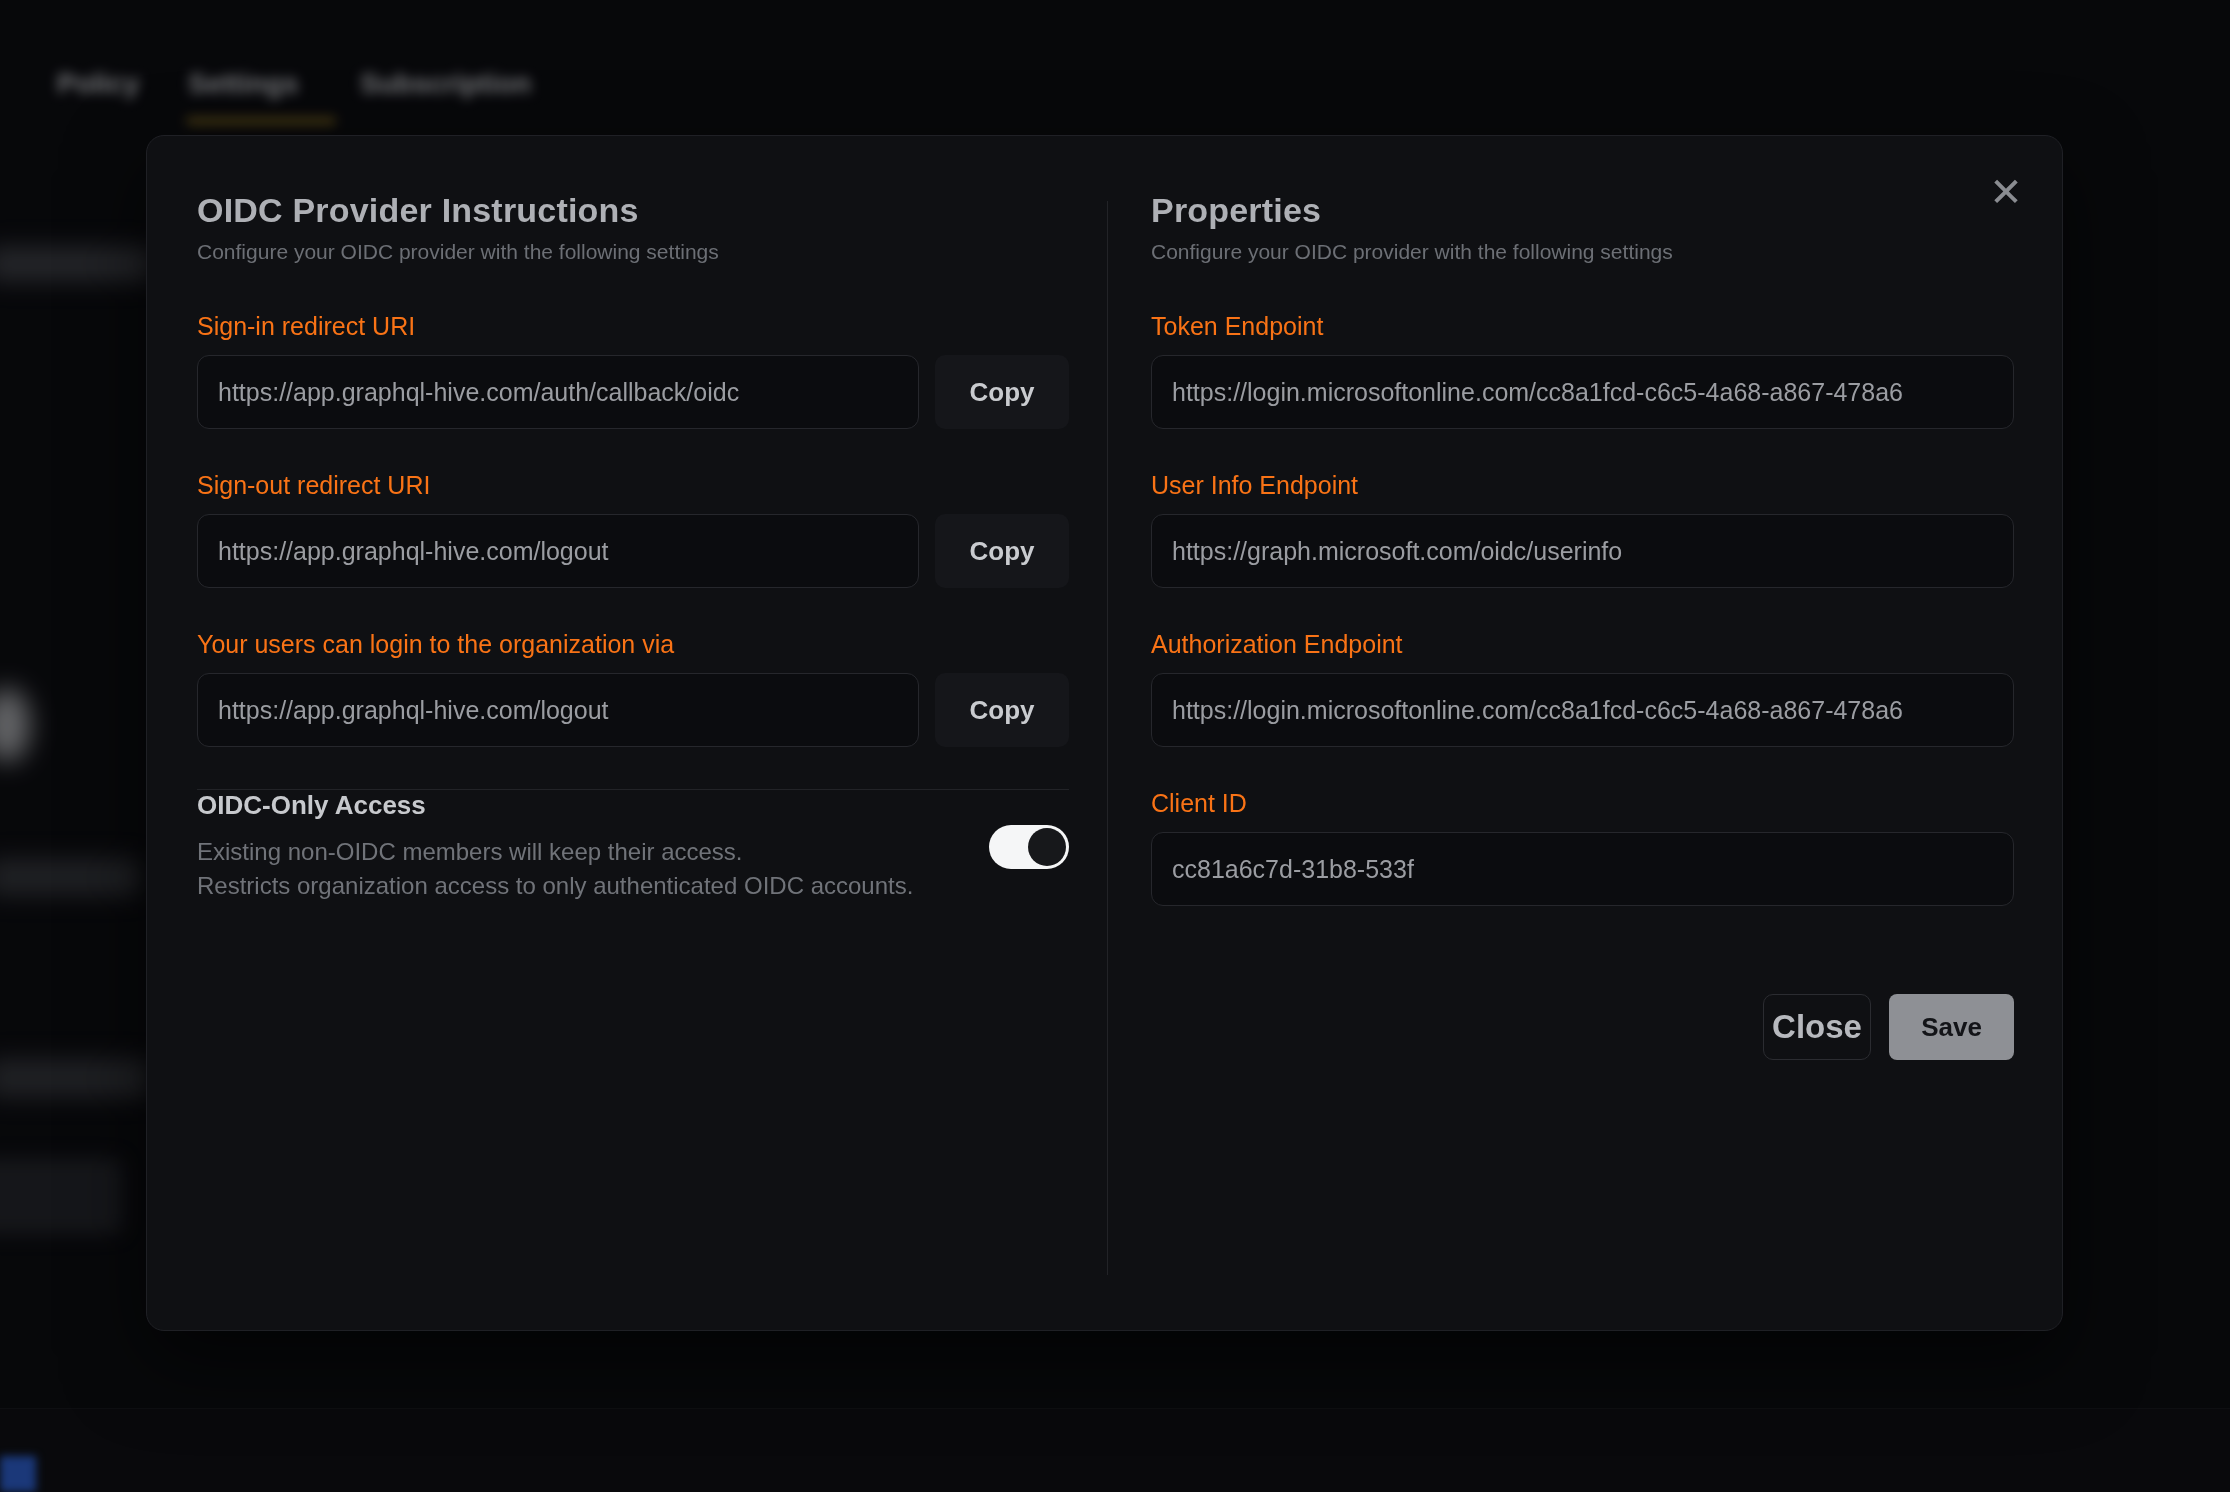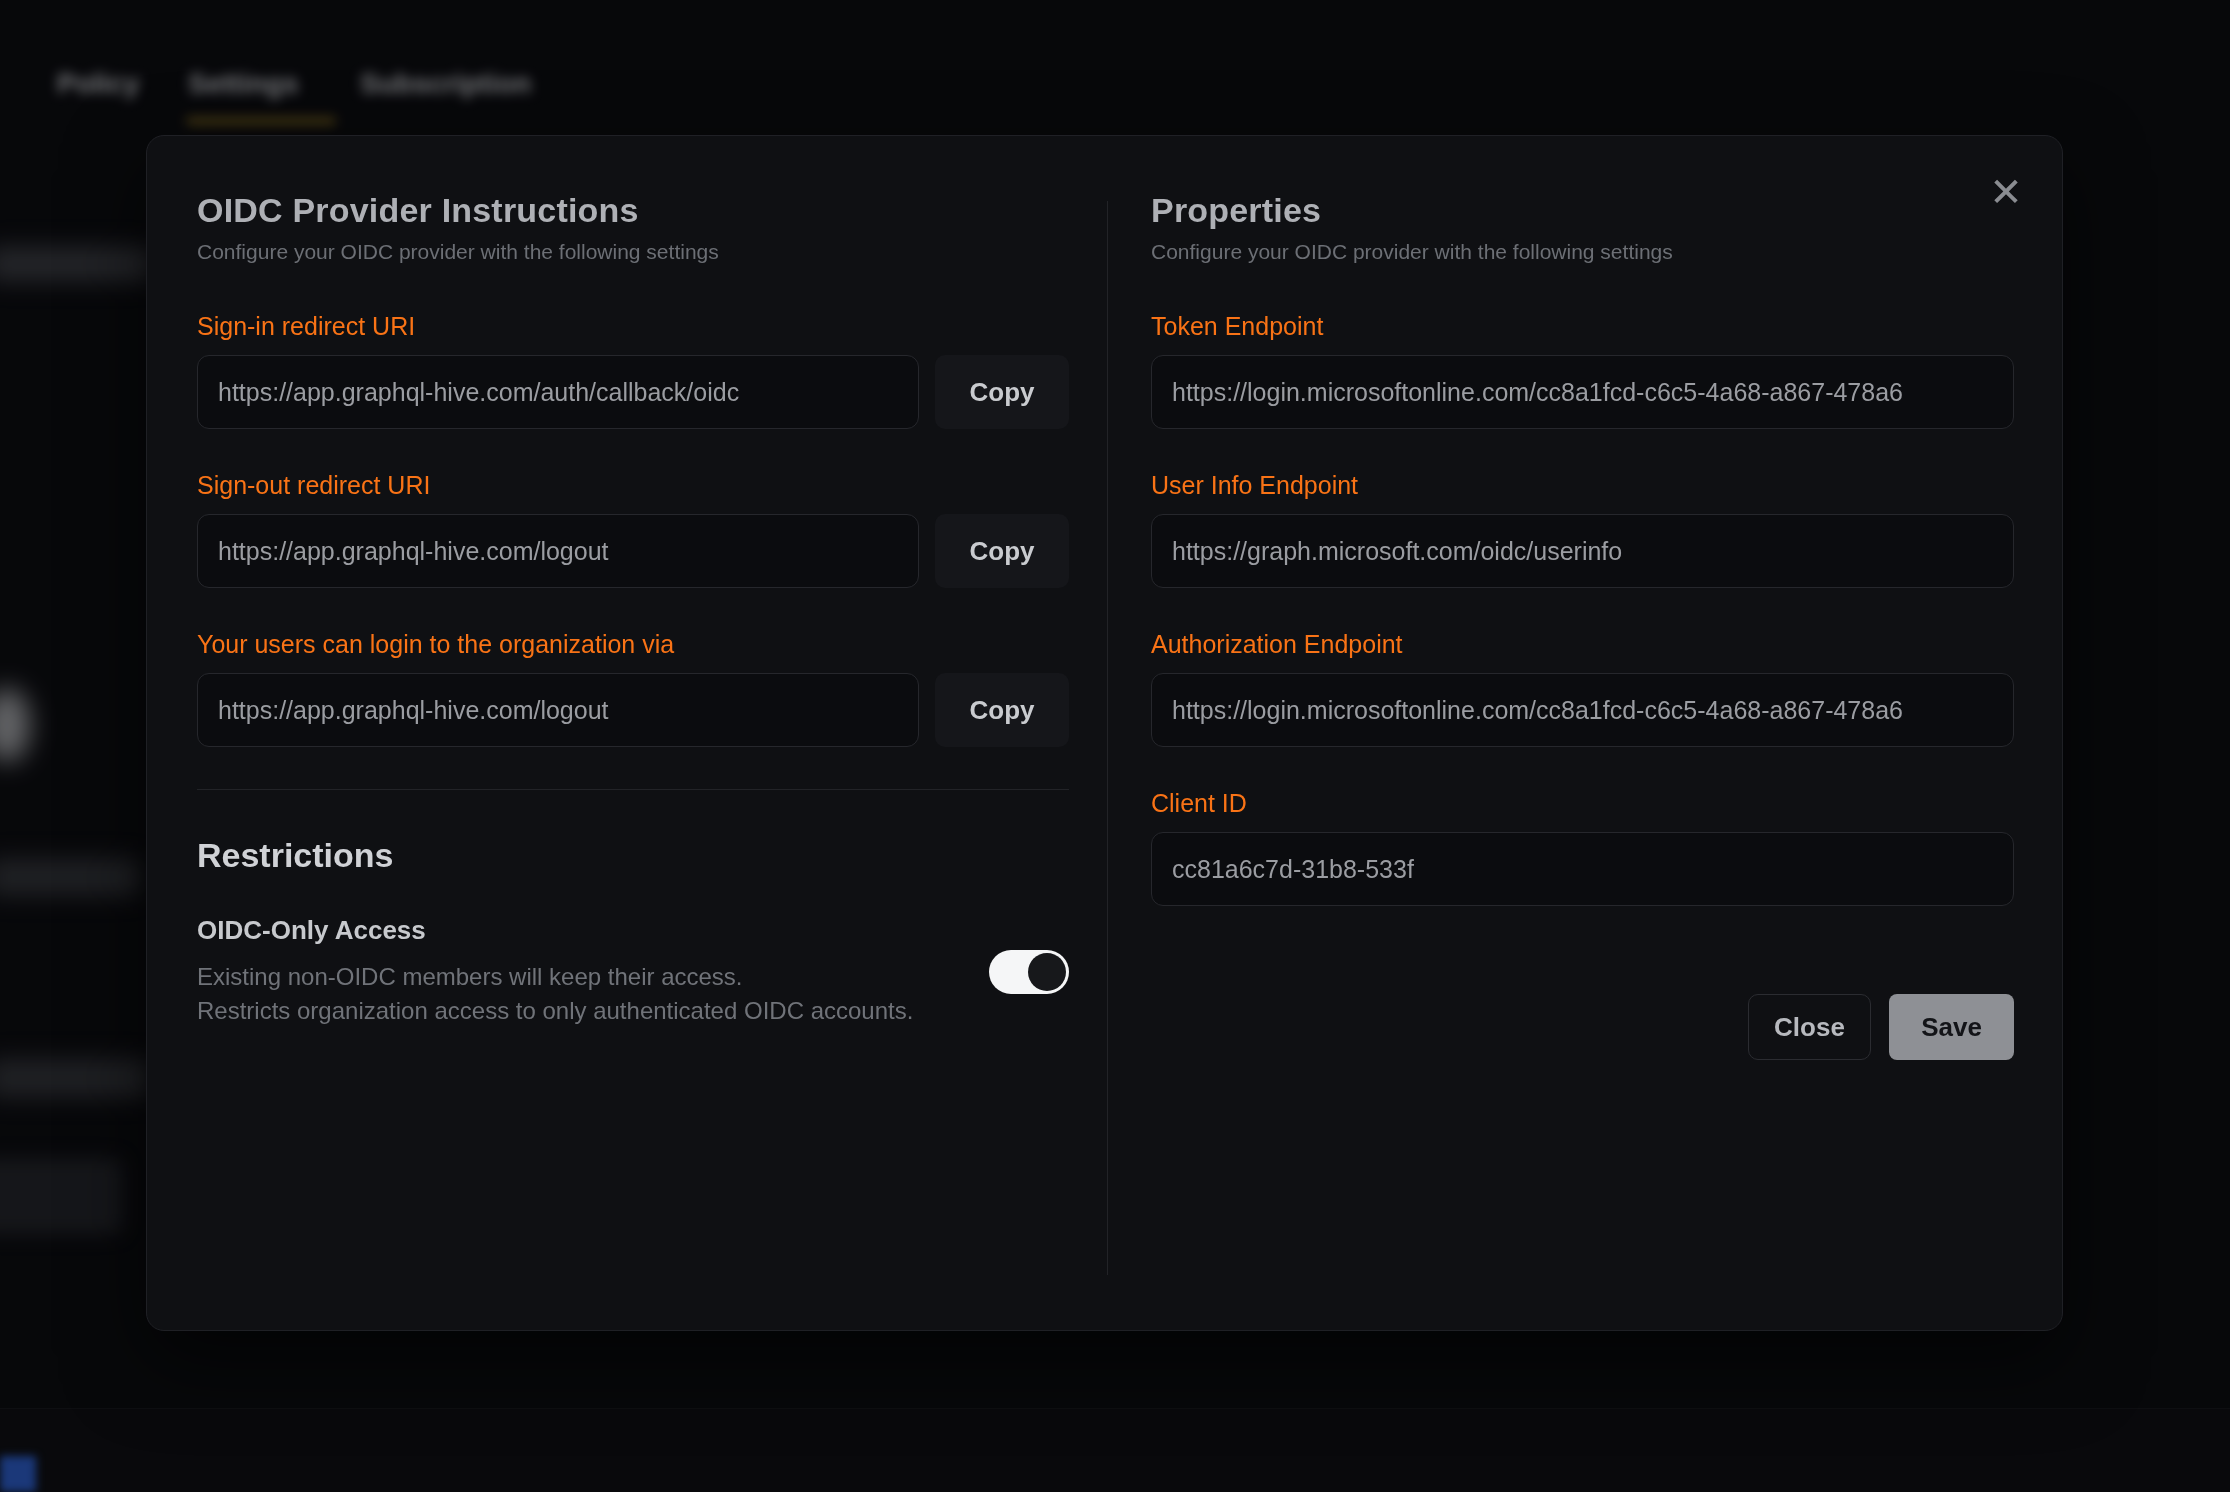--- a/index.html
+++ b/index.html
@@ -91,23 +91,23 @@
   }
   .toggle .knob {
     position:absolute; top:3px; right:3px; width:38px; height:38px;
     border-radius:50%; background:#17181b;
   }
 
   .footer-row {
     display:flex; justify-content:flex-end; gap:18px; margin-top:46px;
   }
   .close-btn {
-    width:123px; height:66px; background:transparent;
+    width:108px; height:66px; background:transparent;
     border:1px solid #2b2c31; border-radius:10px;
-    color:#b7b9be; font-size:26px; font-weight:600; cursor:pointer;
+    color:#b7b9be; font-size:33px; font-weight:600; cursor:pointer;
     font-family:"Liberation Sans", sans-serif;
   }
   .save-btn {
     width:125px; height:66px; background:#8e9095; border:none;
     border-radius:8px; color:#131418; font-size:26px; font-weight:700;
     cursor:pointer; font-family:"Liberation Sans", sans-serif;
   }
 </style>
 </head>
 <body>
@@ -159,21 +159,20 @@
       <div class="field-group">
         <div class="field-label">Your users can login to the organization via</div>
         <div class="field-row">
           <input class="text-input" type="text" readonly="" value="https://app.graphql-hive.com/logout" style="">
           <button class="copy-btn">Copy</button>
         </div>
       </div>
 
       <div class="divider-h"></div>
 
-      <h3 class="restrictions-title">Restrictions</h3>
 
       <div class="restriction-row">
         <div class="restriction-text">
           <div class="restriction-label">OIDC-Only Access</div>
           <div class="restriction-desc">Existing non-OIDC members will keep their access.</div>
           <div class="restriction-desc">Restricts organization access to only authenticated OIDC accounts.</div>
         </div>
         <div class="toggle" role="switch" aria-checked="true">
           <div class="knob"></div>
         </div>

